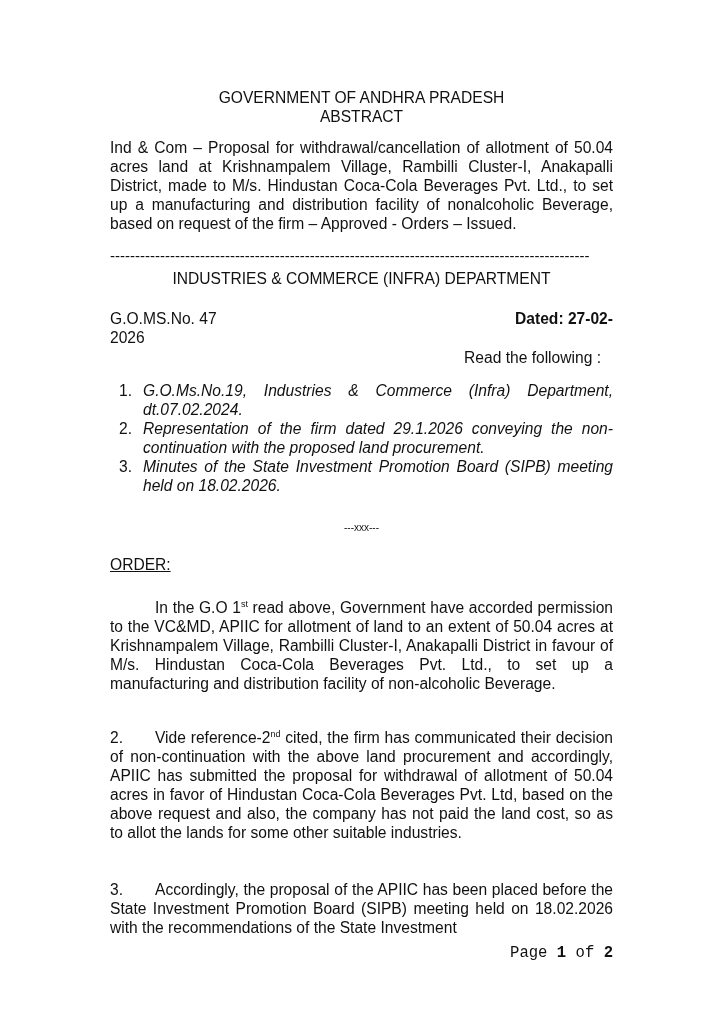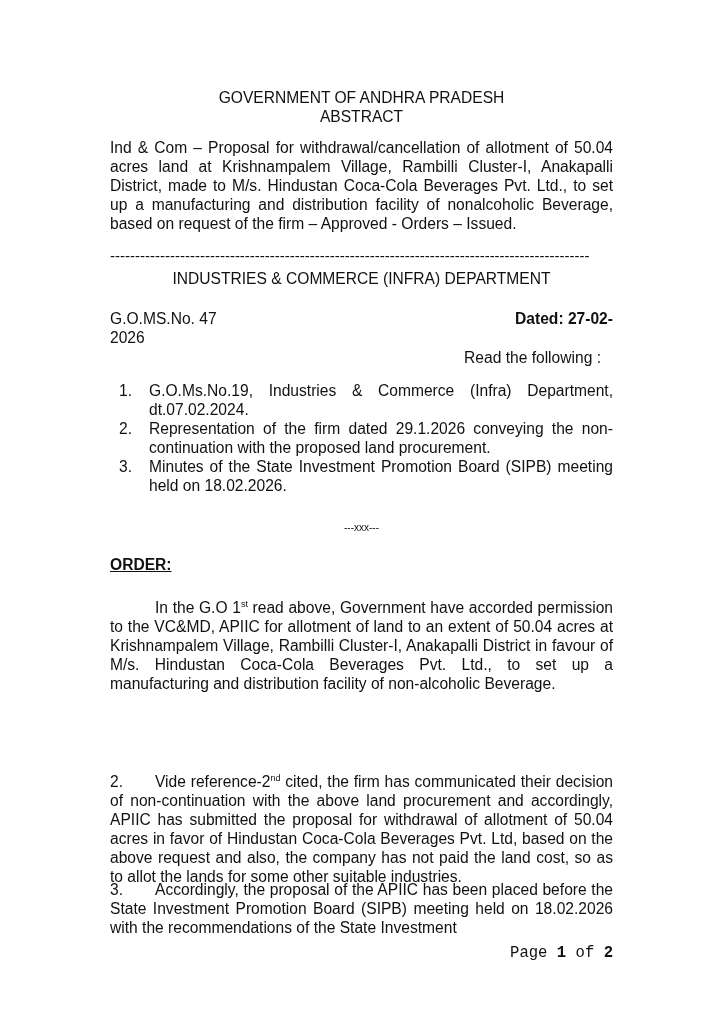--- a/index.html
+++ b/index.html
@@ -13,26 +13,26 @@
   .subject { position: absolute; top: 138px; left: 0; width: 503px; }
   .rule { position: absolute; top: 248px; left: 0; width: 503px; overflow: hidden; white-space: nowrap; letter-spacing: 0px; font-size: 15px; line-height: 15px; }
   .dept { position: absolute; top: 269px; left: 0; width: 503px; }
   .gonum { position: absolute; top: 309px; left: 0; }
   .dated { position: absolute; top: 309px; right: 0; font-weight: bold; }
   .goyear { position: absolute; top: 328px; left: 0; }
   .readfollow { position: absolute; top: 348px; right: 12px; }
   .refs { position: absolute; top: 381px; left: 0; width: 503px; margin: 0; padding: 0; list-style: none; }
   .refs li { position: relative; padding-left: 25px; text-align: justify; }
   .refs li .num { position: absolute; left: 22px; transform: translateX(-100%); }
-  .refs li .txt { display: block; margin-left: 14px; }
+  .refs li .txt { display: block; margin-left: 8px; font-style: italic; }
   .sep { position: absolute; top: 518px; left: 0; width: 503px; font-size: 10px; }
-  .order { position: absolute; top: 555px; left: 0; font-weight: bold; text-decoration: underline; }
+  .order { position: absolute; top: 555px; left: 0; font-weight: normal; text-decoration: underline; }
   .para { position: absolute; left: 0; width: 503px; text-align: justify; }
   .p1 { top: 598px; text-indent: 45px; }
-  .p2 { top: 728px; margin-top: 44px; }
+  .p2 { top: 728px; }
   .p3 { top: 880px; }
   .pnum { display: inline-block; width: 45px; }
   sup { font-size: 9px; line-height: 0; vertical-align: 6px; }
   .footer { position: absolute; top: 944px; right: 0; font-family: Liberation Mono, monospace; }
   .footer b { font-weight: bold; }
 </style>
 </head>
 <body>
 
 <div class="page">

